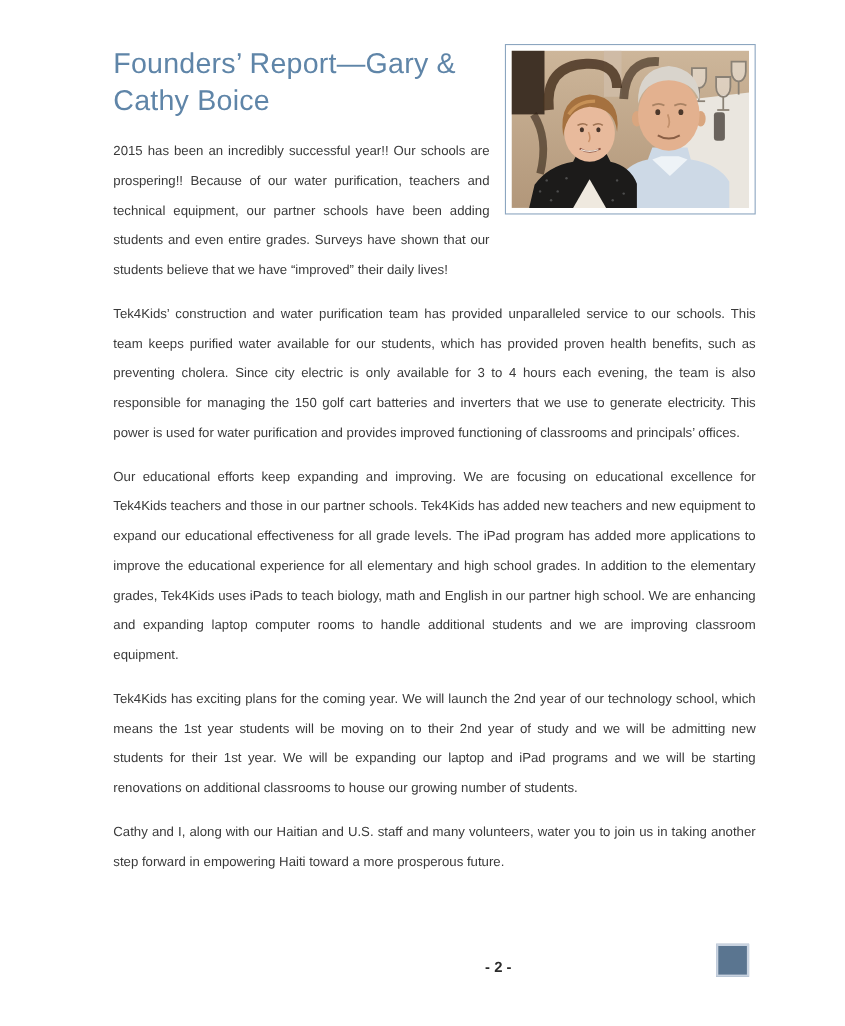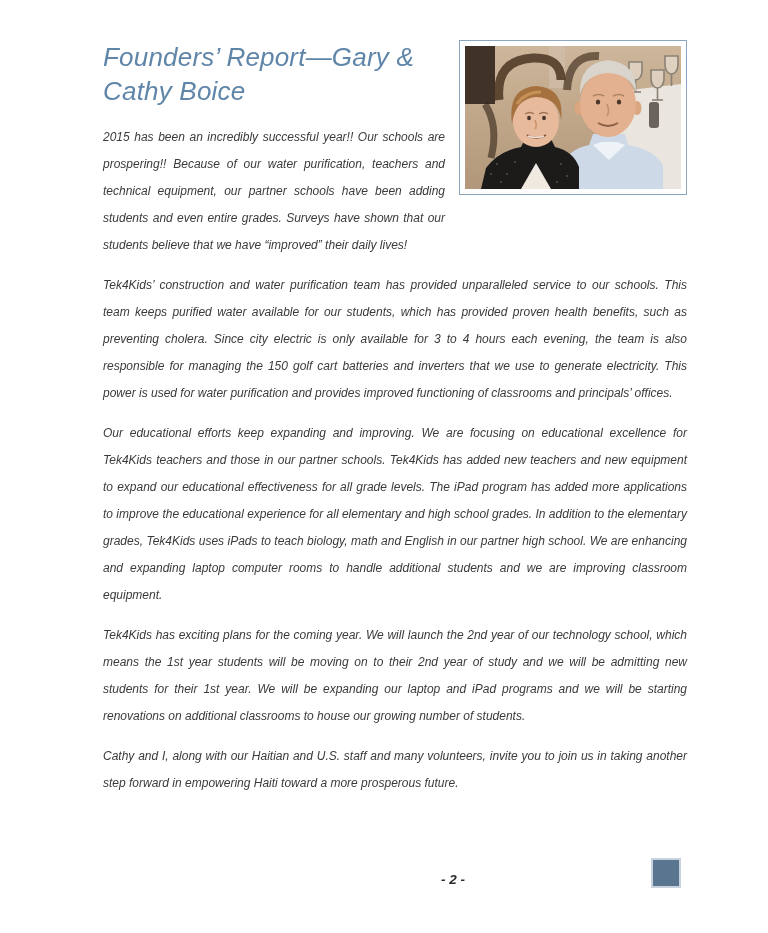--- a/index.html
+++ b/index.html
@@ -5,21 +5,20 @@
   html, body { margin: 0; padding: 0; background: #ffffff; }
   .page {
     position: relative;
     width: 652px;
     height: 933px;
     background: #ffffff;
     font-family: "Liberation Sans", "DejaVu Sans", sans-serif;
     color: #3a3a3a;
     overflow: hidden;
     margin: 0 auto;
-    font-style: italic;
   }
   .content { padding: 36px 23px 0 45px; }
 
   .photo-frame {
     float: right;
     width: 216px;
     height: 143px;
     padding: 5px;
     margin: 4px 0 14px 14px;
     border: 1px solid #8ca6c0;
@@ -147,18 +146,18 @@
         </g>
       </svg>
     </figure>
 
     <h1 class="title">Founders’ Report—Gary &amp; Cathy Boice</h1>
 
     <p class="body">2015 has been an incredibly successful year!! Our schools are prospering!!  Because of our water purification, teachers and technical equipment, our partner schools have been adding students and even entire grades.  Surveys have shown that our students believe that we have “improved” their daily lives!</p>
     <p class="body">Tek4Kids’ construction and water purification team has provided unparalleled service to our schools.  This team keeps purified water available for our students, which has provided proven health benefits, such as preventing cholera.  Since city electric is only available for 3 to 4 hours each evening, the team is also responsible for managing the 150 golf cart batteries and inverters that we use to generate electricity.  This power is used for water purification and provides improved functioning of classrooms and principals’ offices.</p>
     <p class="body">Our educational efforts keep expanding and improving.  We are focusing on educational excellence for Tek4Kids teachers and those in our partner schools.  Tek4Kids has added new teachers and new equipment to expand our educational effectiveness for all grade levels.  The iPad program has added more applications to improve the educational experience for all elementary and high school grades.  In addition to the elementary grades, Tek4Kids uses iPads to teach biology, math and English in our partner high school.  We are enhancing and expanding laptop computer rooms to handle additional students and we are improving classroom equipment.</p>
     <p class="body">Tek4Kids has exciting plans for the coming year.  We will launch the 2nd year of our technology school, which means the 1st year students will be moving on to their 2nd year of study and we will be admitting new students for their 1st year.  We will be expanding our laptop and iPad programs and we will be starting renovations on additional classrooms to house our growing number of students.</p>
-    <p class="body">Cathy and I, along with our Haitian and U.S. staff and many volunteers, invite you to join us in taking another step forward in empowering Haiti toward a more prosperous future.</p>
+    <p class="body">Cathy and I, along with our Haitian and U.S. staff and many volunteers, water you to join us in taking another step forward in empowering Haiti toward a more prosperous future.</p>
   </div>
 
   <div class="footer-pagenum">- 2 -</div>
   <div class="accent-square"></div>
 </div>
 
 </body></html>

